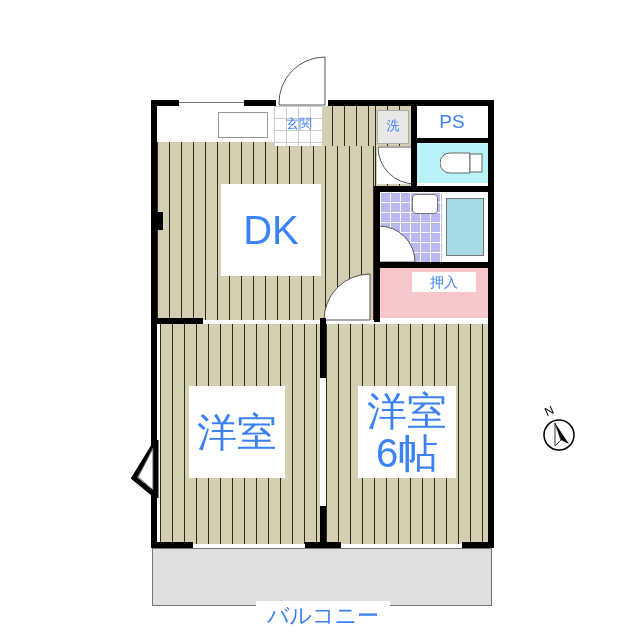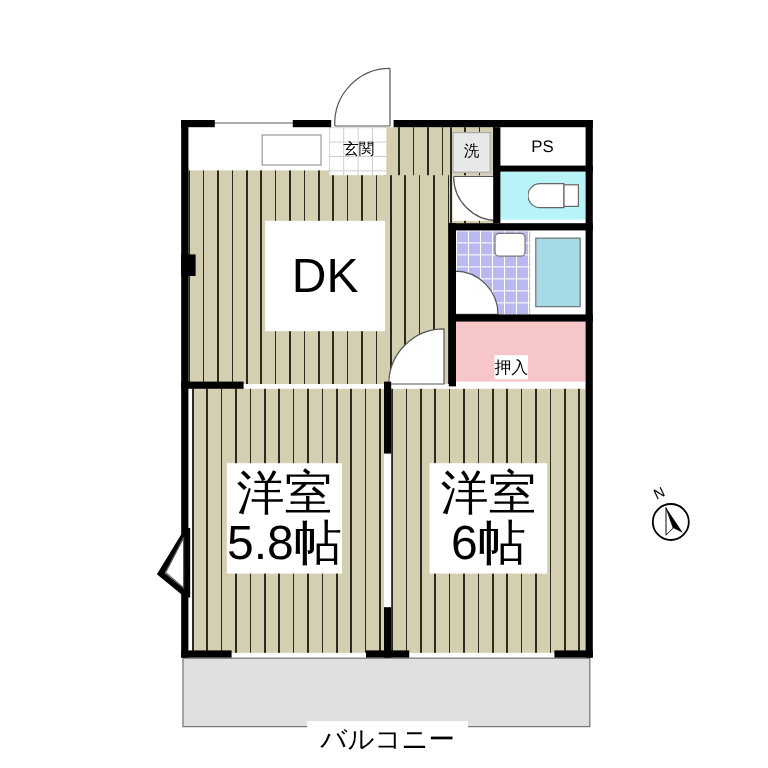--- a/index.html
+++ b/index.html
@@ -1,20 +1,20 @@
 <!DOCTYPE html>
 <html><head>
 <meta charset="utf-8">
 <style>
   html, body { margin:0; padding:0; background:#ffffff; }
   body { width:640px; height:640px; position:relative; overflow:hidden; font-family:"Liberation Sans", "DejaVu Sans", sans-serif; }
   .abs { position:absolute; }
   .floor { background-color:#d3cfb0; background-image:repeating-linear-gradient(90deg, #2a2a20 0px, #2a2a20 1.4px, transparent 1.4px, transparent 12px); }
   .wall { background:#000; }
-  .label-box { background:#fff; position:absolute; display:flex; flex-direction:column; align-items:center; justify-content:center; color:#000000; line-height:1.05; }
+  .label-box { background:#fff; position:absolute; display:flex; flex-direction:column; align-items:center; justify-content:center; color:#3b82f6; line-height:1.05; }
   .big { font-size:40px; }
   .sm { font-size:14px; }
 </style>
 </head>
 <body>
 
 <div class="abs" style="left:152px;top:548px;width:340px;height:58px;background:#e0e0e0;border:1.5px solid #777;box-sizing:border-box;"></div>
 <div class="label-box" style="left:256px;top:561px;width:134px;height:30px;margin-top:40px;">
   <span class="sm" style="font-size:22px;">バルコニー</span>
 </div>
@@ -39,21 +39,21 @@
   <line x1="2" y1="50" x2="48" y2="50" stroke="#555" stroke-width="1"></line>
 </svg>
 
 <div class="abs" style="left:377px;top:110px;width:32px;height:34px;background:#e8e8e8;border:1px solid #aaa;box-sizing:border-box;"></div>
 <div class="label-box" style="left:379px;top:116px;width:28px;height:20px;background:transparent;">
   <span style="font-size:13px;">洗</span>
 </div>
 
 <div class="abs" style="left:417px;top:106px;width:71px;height:32px;background:#fff;"></div>
 <div class="label-box" style="left:430px;top:112px;width:44px;height:20px;background:transparent;">
-  <span style="font-size:14px;">PS</span>
+  <span style="font-size:19px;">PS</span>
 </div>
 
 <div class="abs" style="left:417px;top:143px;width:71px;height:40px;background:#b8f3f8;"></div>
 <svg class="abs" style="left:440px;top:150px;" width="46" height="26" viewBox="0 0 46 26">
   <path d="M10 3 H30 V23 H10 A10 10 0 0 1 10 3 Z" fill="#fff" stroke="#666" stroke-width="1"></path>
   <rect x="30" y="4" width="12" height="18" fill="#fff" stroke="#666" stroke-width="1"></rect>
 </svg>
 <svg class="abs" style="left:377px;top:146px;" width="40" height="40" viewBox="0 0 40 40">
   <rect x="0" y="0" width="38" height="38" fill="#fff"></rect>
   <path d="M1 1 A37 37 0 0 0 38 38" fill="none" stroke="#555" stroke-width="1"></path>
@@ -63,38 +63,37 @@
 
 <div class="abs" style="left:380px;top:192px;width:62px;height:70px;background:#b9b9ef;background-image:linear-gradient(#fff 1px, transparent 1px),linear-gradient(90deg,#fff 1px, transparent 1px);background-size:10px 10px;"></div>
 <div class="abs" style="left:412px;top:194px;width:26px;height:20px;background:#fff;border:1px solid #777;border-radius:4px;box-sizing:border-box;"></div>
 <div class="abs" style="left:442px;top:192px;width:46px;height:70px;background:#fff;"></div>
 <div class="abs" style="left:446px;top:198px;width:38px;height:58px;background:#a6dbe6;border:1px solid #777;box-sizing:border-box;"></div>
 <svg class="abs" style="left:378px;top:225px;" width="38" height="38" viewBox="0 0 38 38">
   <path d="M1 1 A36 36 0 0 1 37 37 L1 37 Z" fill="#fff" stroke="#555" stroke-width="1"></path>
 </svg>
 
 <div class="abs" style="left:380px;top:268px;width:108px;height:50px;background:#f7c6c8;"></div>
-<div class="label-box" style="left:412px;top:296px;width:28px;height:20px;">
+<div class="label-box" style="left:412px;top:272px;width:64px;height:20px;">
   <span style="font-size:14px;">押入</span>
 </div>
 
 <svg class="abs" style="left:322px;top:272px;" width="50" height="50" viewBox="0 0 50 50">
   <path d="M48 2 A46 46 0 0 0 2 48 L48 48 Z" fill="#fff" stroke="#555" stroke-width="1"></path>
 </svg>
 
 <div class="abs floor" style="left:160px;top:324px;width:160px;height:220px;"></div>
 <div class="abs floor" style="left:326px;top:324px;width:162px;height:220px;"></div>
 
 <div class="label-box" style="left:221px;top:184px;width:100px;height:92px;gap:29px;">
   <span class="big">DK</span>
 </div>
 
 <div class="label-box" style="left:189px;top:386px;width:96px;height:92px;">
   <span class="big">洋室</span>
-  <span class="big">5.8帖</span>
 </div>
 
 <div class="label-box" style="left:358px;top:386px;width:98px;height:92px;">
   <span class="big">洋室</span>
   <span class="big">6帖</span>
 </div>
 
 <div class="abs wall" style="left:151px;top:100px;width:28px;height:6px;"></div>
 <div class="abs wall" style="left:244px;top:100px;width:32px;height:6px;"></div>
 <div class="abs wall" style="left:328px;top:100px;width:166px;height:6px;"></div>

